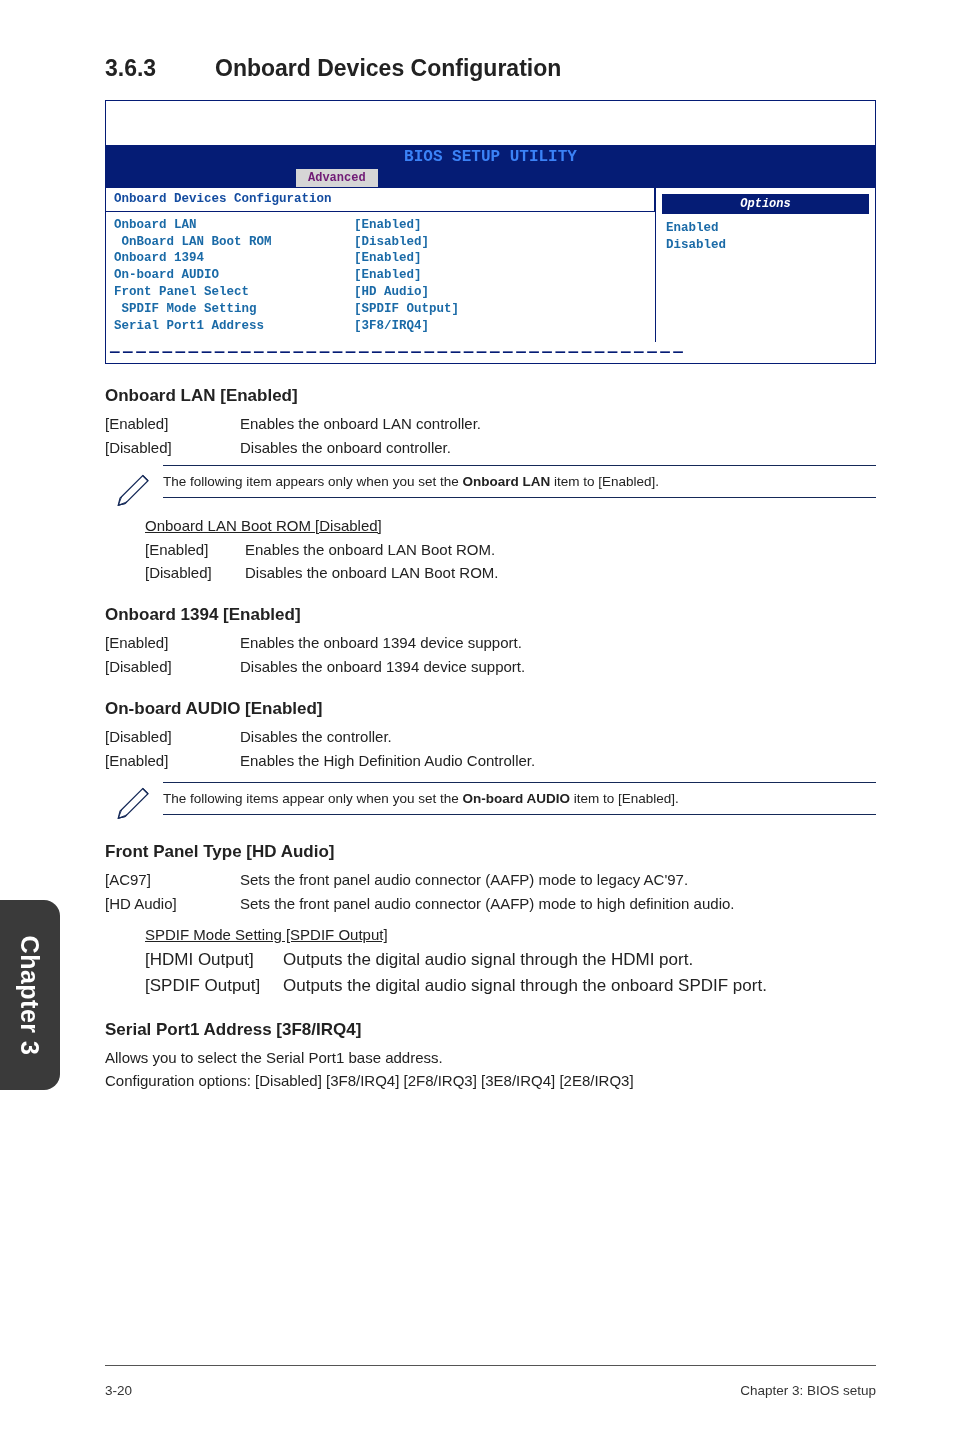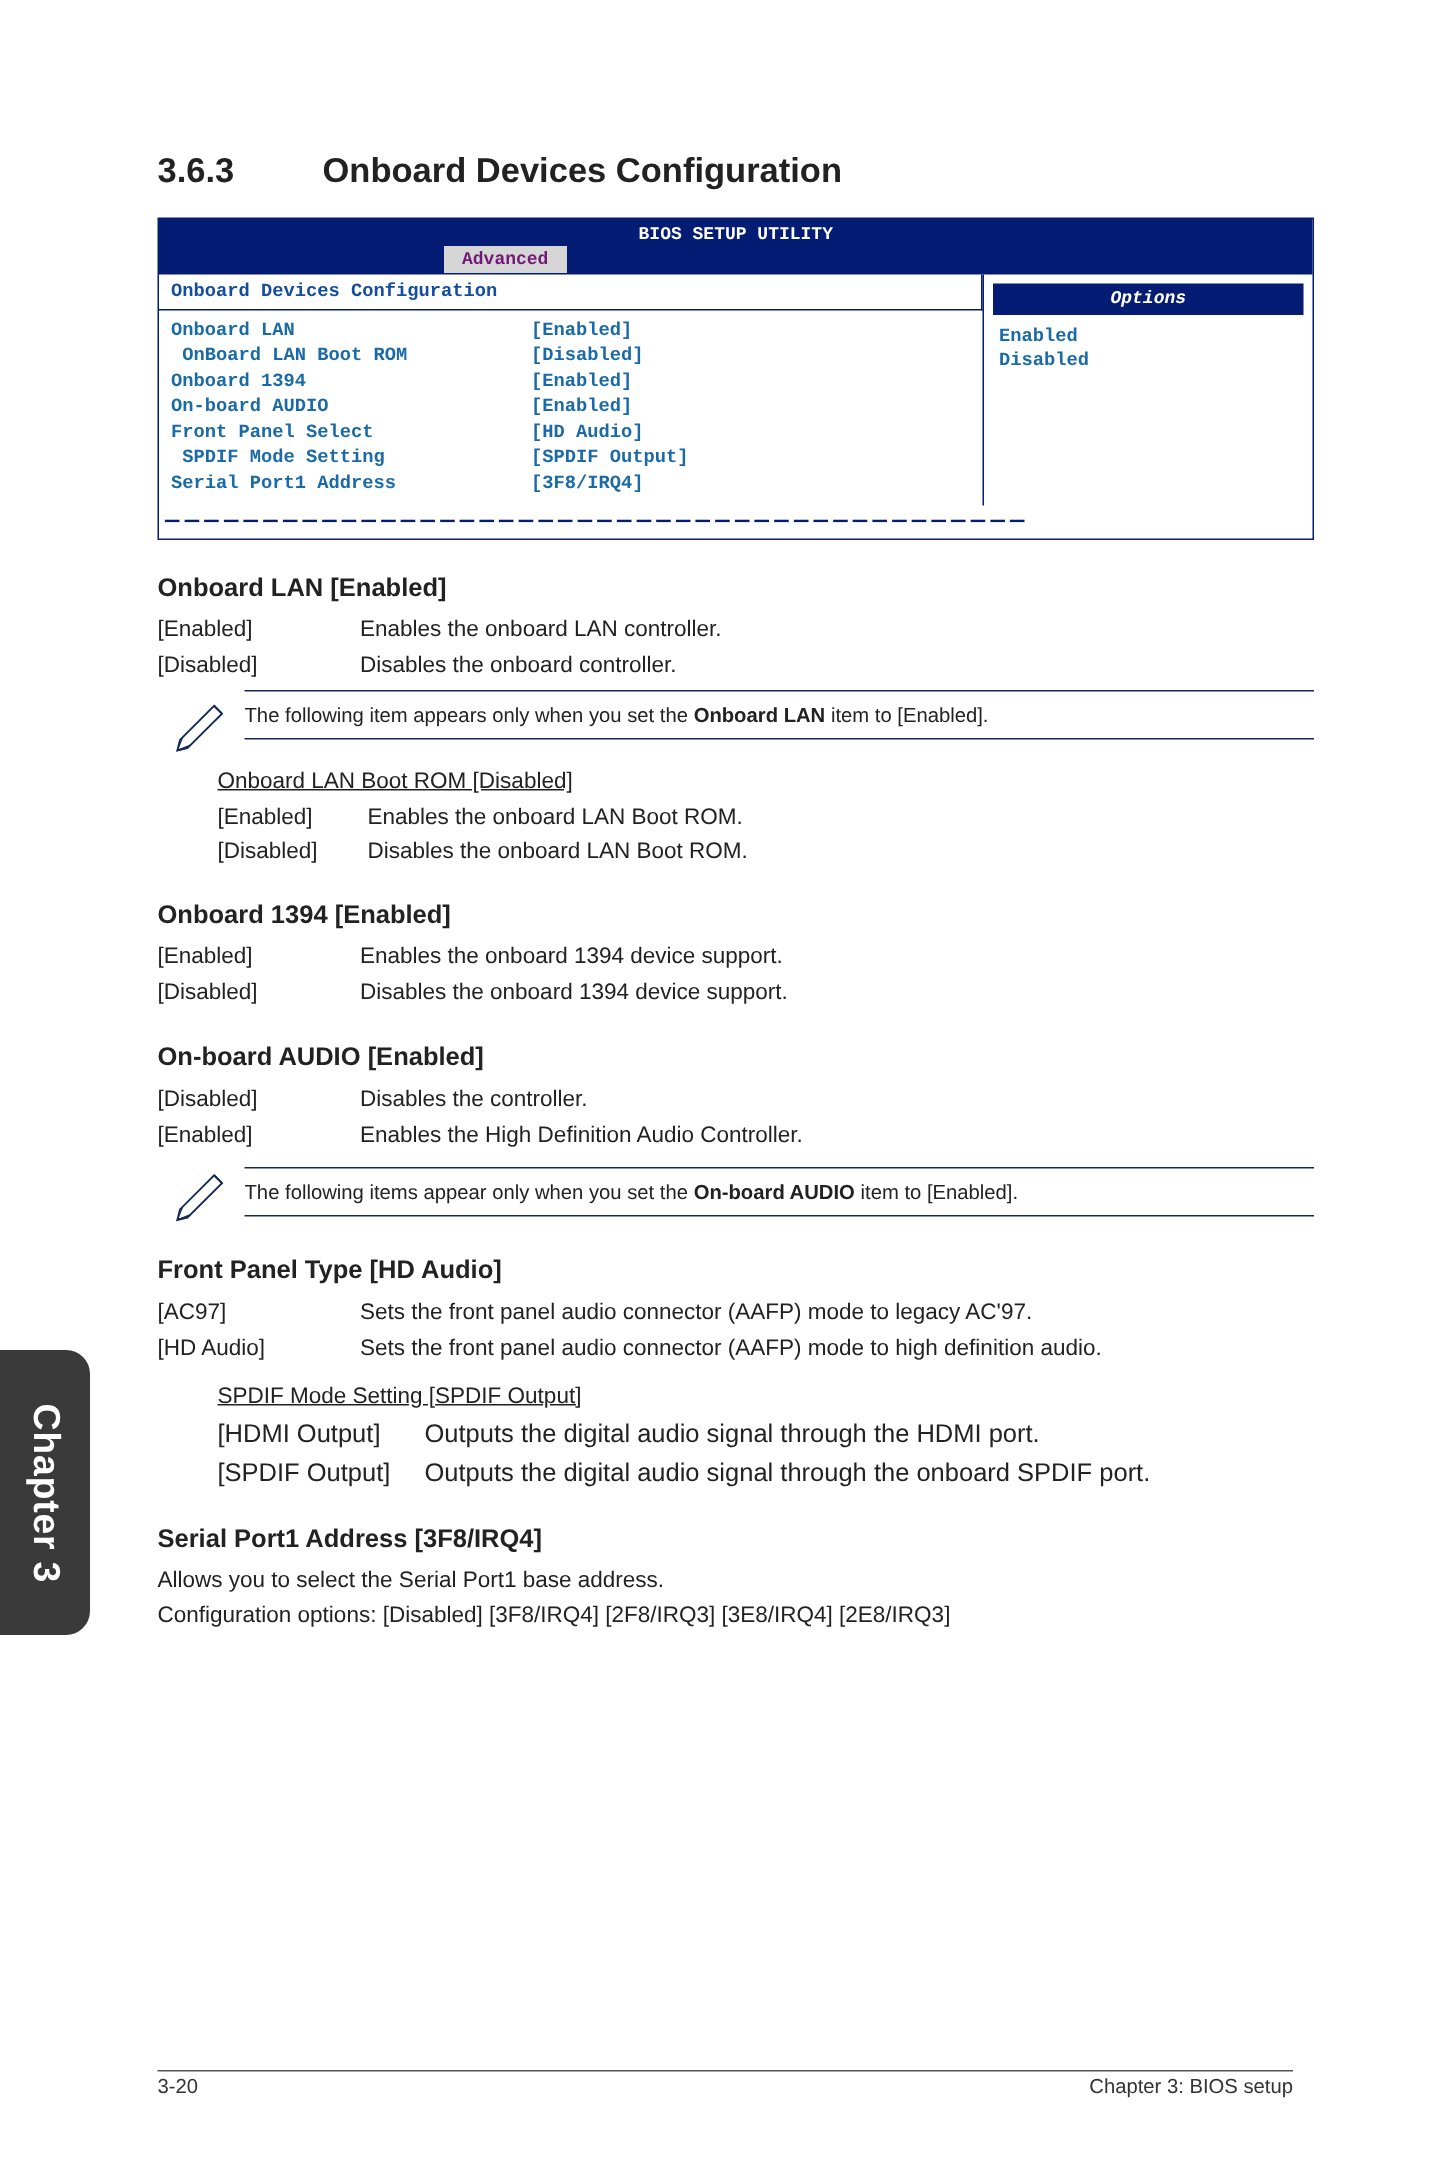--- a/index.html
+++ b/index.html
@@ -5,42 +5,43 @@
     * { margin: 0; padding: 0; box-sizing: border-box; }
     body {
       width: 954px;
       height: 1438px;
       background: #fff;
       font-family: Arial, Helvetica, sans-serif;
       color: #222;
       position: relative;
     }
     .page {
-      padding: 100px 78px 40px 105px;
+      padding: 55px 78px 40px 105px;
     }
     .h2 {
       font-size: 23px;
       font-weight: bold;
       margin-bottom: 18px;
     }
     .h2 .num { display: inline-block; width: 110px; }
     
     .bios {
       border: 1.3px solid #051c75;
       font-family: "Courier New", monospace;
       font-weight: bold;
       font-size: 12.5px;
       line-height: 1.35;
     }
     .bios-titlebar {
       background: #051c75;
-      color: #ffffff;
+      color: #3b82f6;
       text-align: center;
-      font-size: 12px;
+      font-size: 16px;
       padding: 2px 0 0;
+      margin-top: 44px;
     }
     .bios-tabrow {
       background: #051c75;
       display: flex;
       padding: 0 0 1px 0;
     }
     .bios-tablabel {
       background: #d6d6d6;
       color: #701a75;
       font-size: 12px;
@@ -137,23 +138,23 @@
       font-size: 25px;
       transform: rotate(90deg);
       white-space: nowrap;
       letter-spacing: 0.5px;
     }
     
     .footer {
       position: absolute;
       bottom: 40px;
       left: 105px;
-      right: 92px;
+      right: 78px;
       border-top: 1px solid #555;
-      padding-top: 2px;
+      padding-top: 17px;
       display: flex;
       justify-content: space-between;
       font-size: 13.5px;
       color: #333;
     }
   </style>
 </head>
 <body>
 
 <div class="page">

